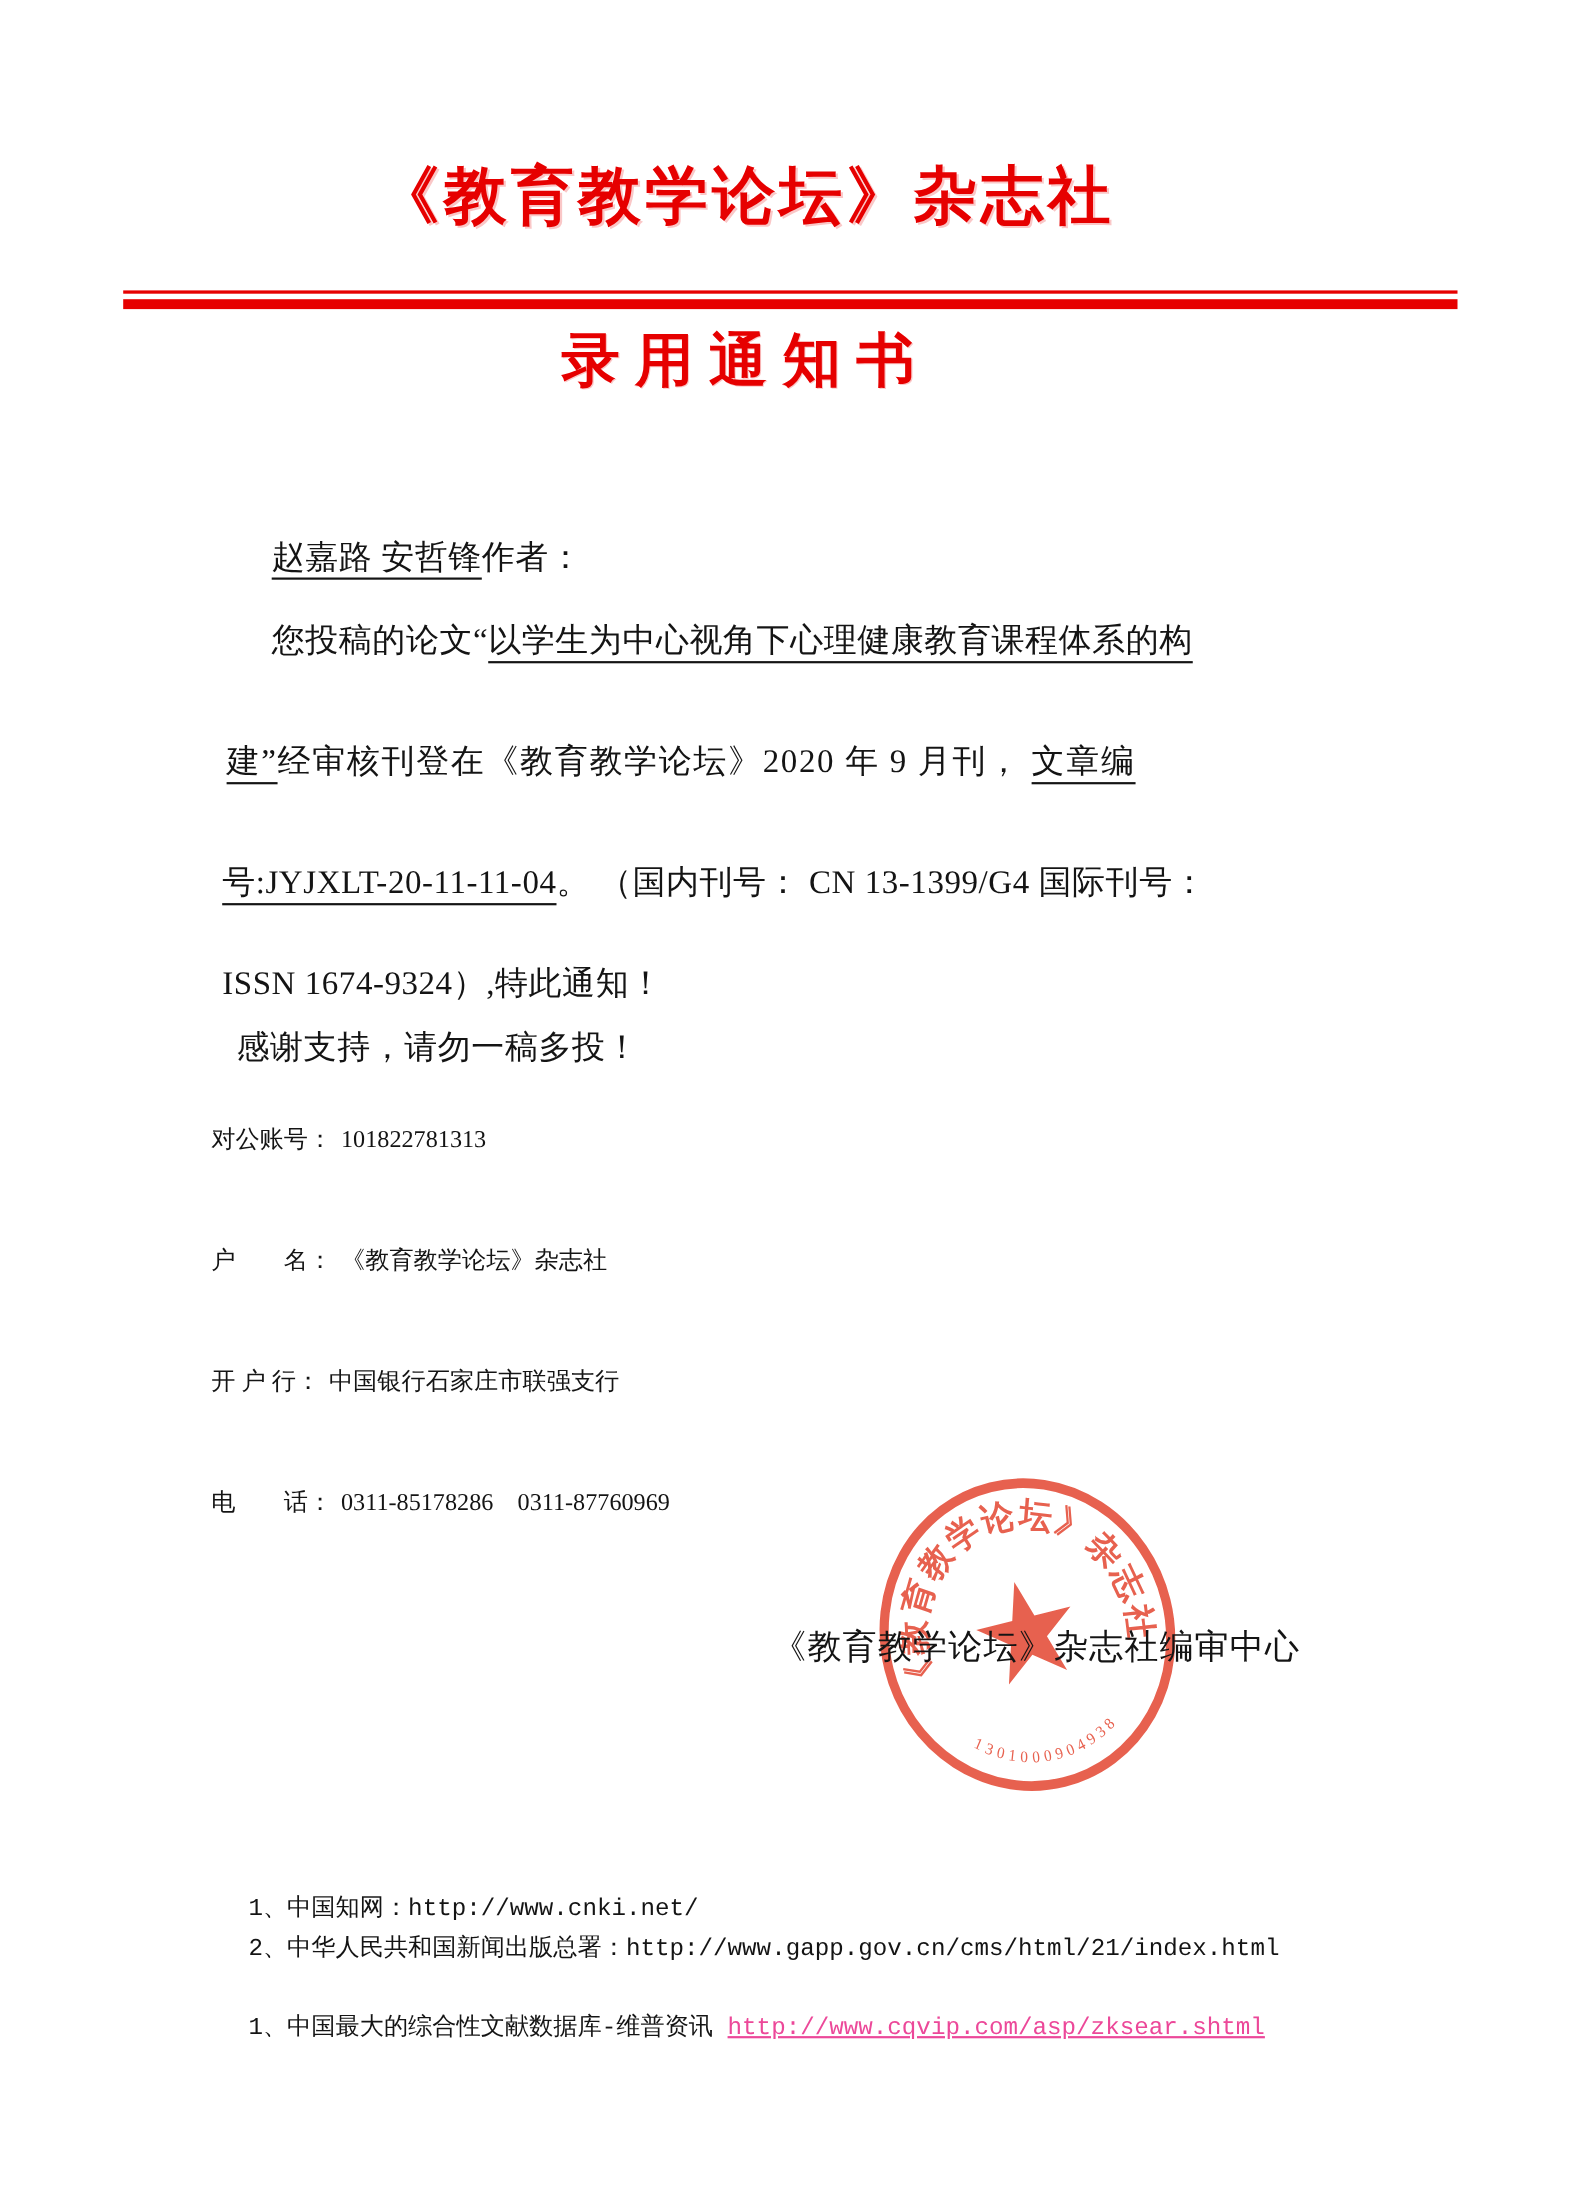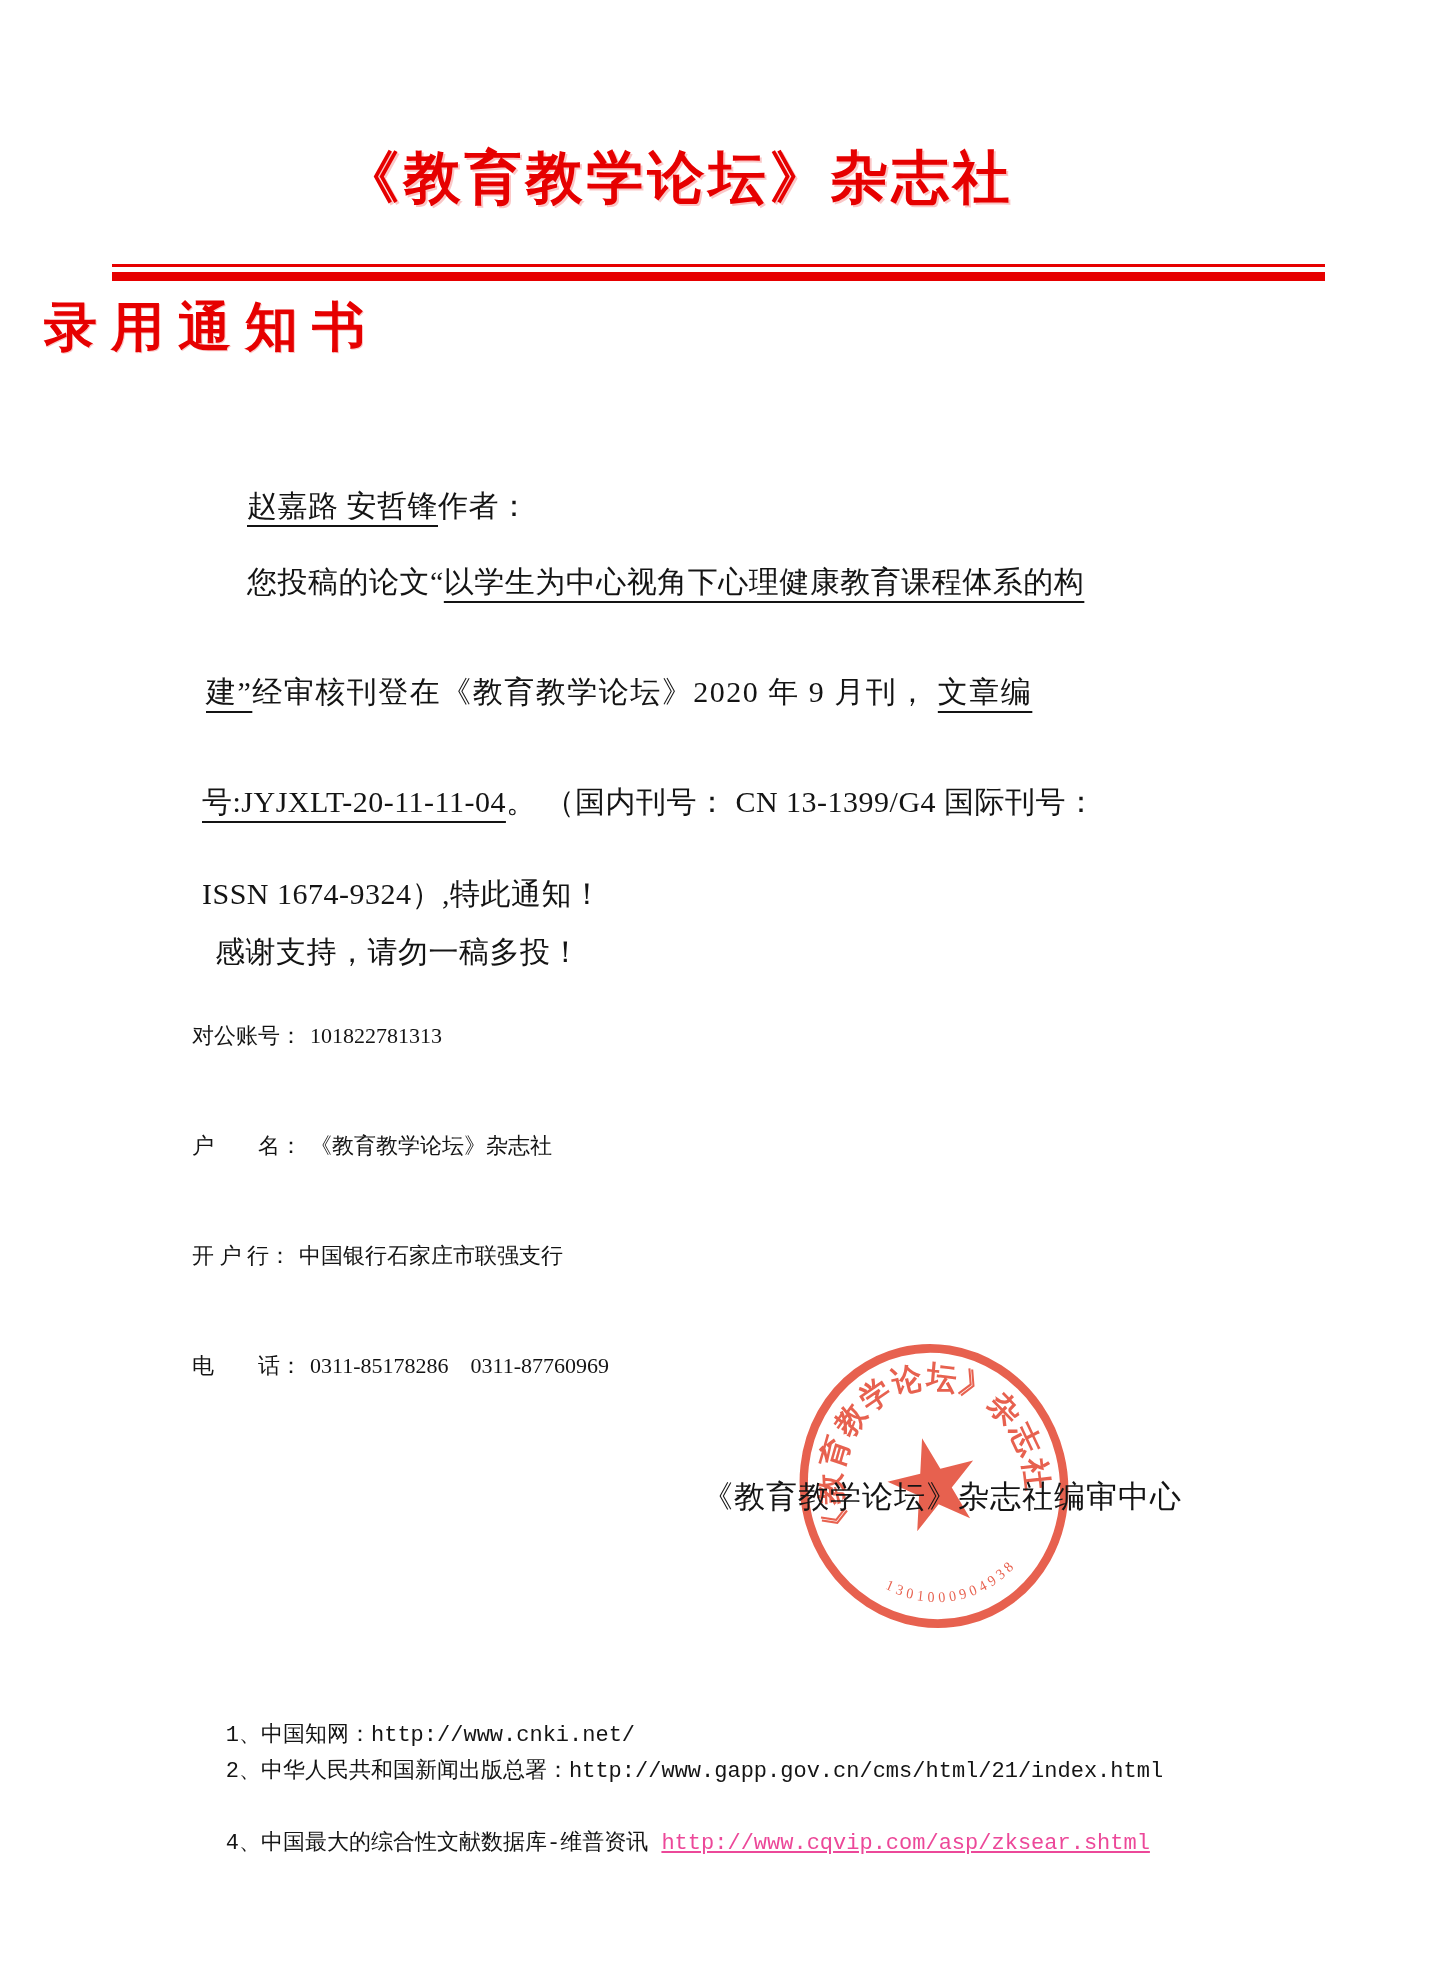--- a/index.html
+++ b/index.html
@@ -9,24 +9,23 @@
   }
   
   .masthead{
     position:absolute;top:140px;left:0;width:100%;text-align:center;
     font-size:57px;font-weight:bold;color:#e60000;letter-spacing:4px;
     text-shadow:2px 2px 0 rgba(230,0,0,0.22);
   }
   .rule-thin{position:absolute;left:112px;top:264px;width:1213px;height:3px;background:#e60000;}
   .rule-thick{position:absolute;left:112px;top:272px;width:1213px;height:9px;background:#e60000;}
   .heading{
-    position:absolute;top:292px;left:0;width:100%;text-align:left;
+    position:absolute;top:292px;left:0;width:100%;text-align:center;
     font-size:53px;font-weight:bold;color:#e60000;letter-spacing:14px;
     text-shadow:1px 1px 0 rgba(230,0,0,0.22);
-    padding-left:44px;
   }
   
   .bline{position:absolute;font-size:30px;white-space:pre;letter-spacing:0.5px;}
   .ls1{letter-spacing:1.5px;}
   .u{text-decoration:underline;text-underline-offset:9px;text-decoration-thickness:1.5px;}
   .line-salutation{left:215px;top:452px;}
   .line-1{left:215px;top:528px;}
   .line-2{left:170px;top:638px;}
   .line-3{left:170px;top:748px;}
   .line-4{left:170px;top:840px;}
@@ -113,16 +112,16 @@
     </text>
   </svg>
 
   <div class="f-line f-0">
     <span>1、中国知网：</span><span>http://www.cnki.net/</span>
   </div>
   <div class="f-line f-1">
     <span>2、中华人民共和国新闻出版总署：</span><span>http://www.gapp.gov.cn/cms/html/21/index.html</span>
   </div>
   <div class="f-line f-3">
-    <span>4、中国最大的综合性文献数据库-维普资讯 </span><span class="f-link">http://www.cqvip.com/asp/zksear.shtml</span>
+    <span>1、中国最大的综合性文献数据库-维普资讯 </span><span class="f-link">http://www.cqvip.com/asp/zksear.shtml</span>
   </div>
 
 </div>
 
 </body></html>

